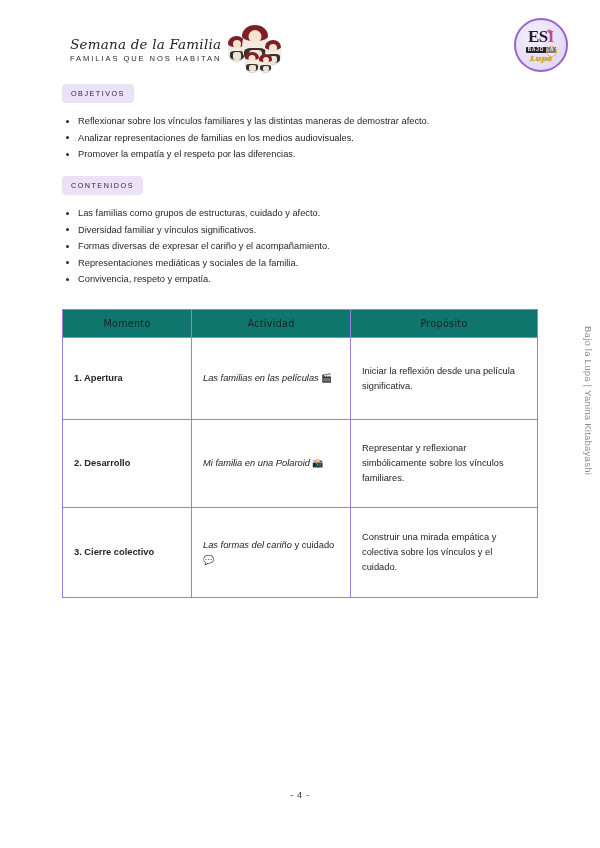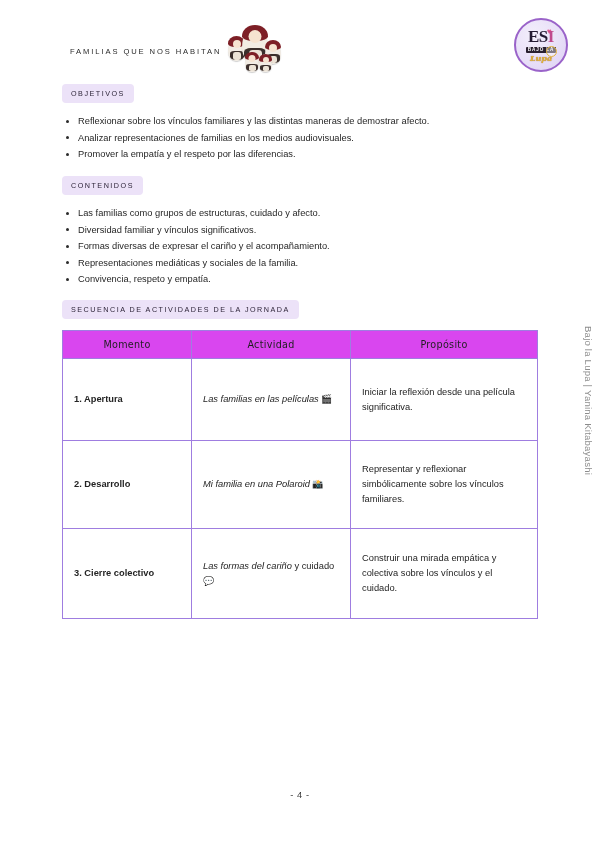--- a/index.html
+++ b/index.html
@@ -241,21 +241,21 @@
     width: 475px;
     table-layout: fixed;
   }
   table.seq th, table.seq td {
     border: 1px solid #9f7de0;
     vertical-align: middle;
     padding: 10px 11px;
     box-sizing: border-box;
   }
   table.seq th {
-    background: #d946ef;
+    background: #0f766e;
     font-weight: normal;
     font-family: "DejaVu Sans", sans-serif;
     font-size: 9.6px;
     color: #1f1f1f;
     text-align: center;
     height: 28px;
     padding: 2px 4px;
     letter-spacing: 0.3px;
   }
   table.seq td {
@@ -315,20 +315,21 @@
 </style>
 </head>
 <body>
 
 <div class="page">
 
   <div class="header">
 
     <div class="brand-block">
       <div class="brand-text">
+        <div class="brand-script">Semana de la Familia</div>
         <div class="brand-sub">FAMILIAS QUE NOS HABITAN</div>
       </div>
 
       <div class="dolls">
         <div class="doll doll-mid-l">
           <div class="scarf"></div>
             <div class="face"></div>
             <div class="body-dress"></div>
             <div class="apron"></div>
         </div>
@@ -382,21 +383,20 @@
     <ul class="bullets">
       <li>Las familias como grupos de estructuras, cuidado y afecto.</li>
       <li>Diversidad familiar y vínculos significativos.</li>
       <li>Formas diversas de expresar el cariño y el acompañamiento.</li>
       <li>Representaciones mediáticas y sociales de la familia.</li>
       <li>Convivencia, respeto y empatía.</li>
     </ul>
   </div>
 
   <div class="section" id="secuencia-section">
-    <span class="badge">SECUENCIA DE ACTIVIDADES DE LA JORNADA</span>
 
     <table class="seq">
       <colgroup>
         <col class="col-momento">
         <col class="col-actividad">
         <col class="col-proposito">
       </colgroup>
       <thead>
         <tr>
           <th>Momento</th>

